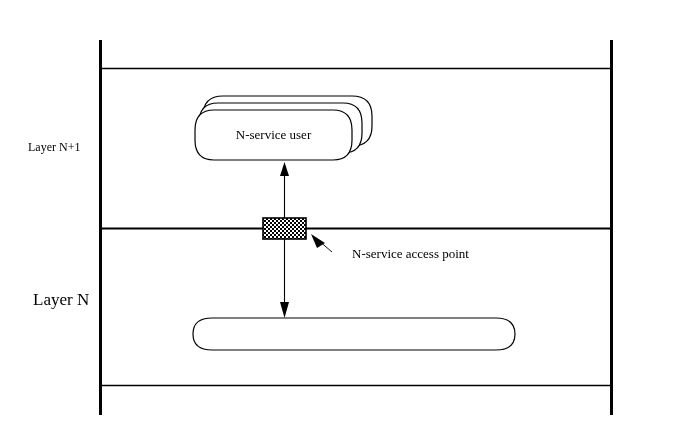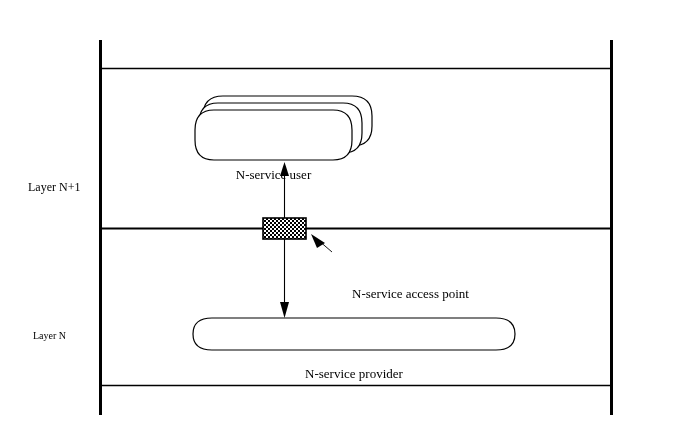--- a/index.html
+++ b/index.html
@@ -24,31 +24,30 @@
     top: 0;
     width: 680px;
     height: 434px;
   }
   .dlabel {
     position: absolute;
     white-space: nowrap;
     font-family: "Liberation Serif", "DejaVu Serif", serif;
     color: #000000;
     line-height: 1;
-    margin-top: 40px;
   }
   #label-layer-np1 {
     left: 28px;
     top: 141px;
     font-size: 12px;
   }
   #label-layer-n {
     left: 33px;
     top: 291px;
-    font-size: 10px;
+    font-size: 17px;
     text-align: right;
   }
   #label-service-user {
     left: 195px;
     top: 128px;
     width: 157px;
     text-align: center;
     font-size: 13px;
   }
   #label-service-provider {
@@ -102,17 +101,16 @@
     <polygon points="311,234 325,243 317,248" fill="#000000"></polygon>
 
   </svg>
 
   <div class="dlabel" id="label-layer-np1">Layer N+1</div>
 
   <div class="dlabel" id="label-layer-n">Layer N</div>
 
   <div class="dlabel" id="label-service-user">N-service user</div>
 
-  <div class="dlabel" id="label-service-provider">N-service provider</div>
 
   <div class="dlabel" id="label-access-point">N-service access point</div>
 
 </div>
 
 </body></html>

